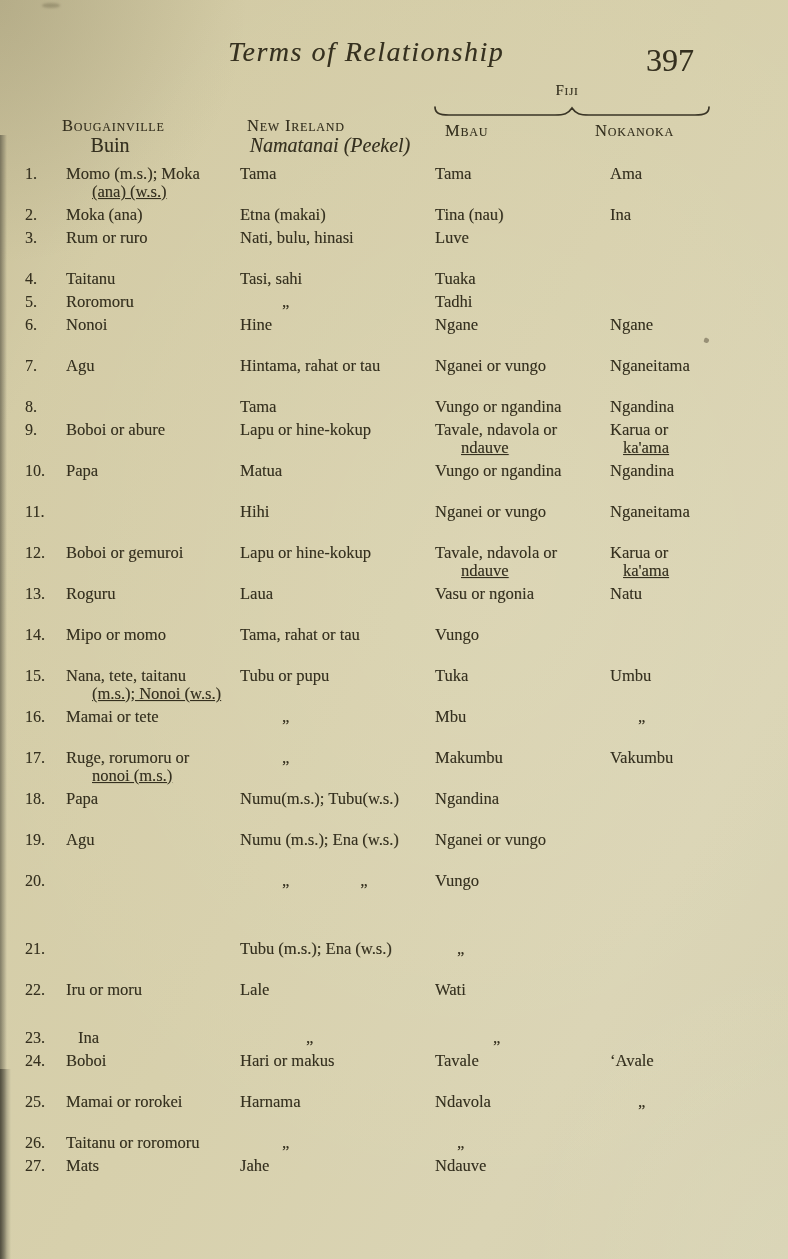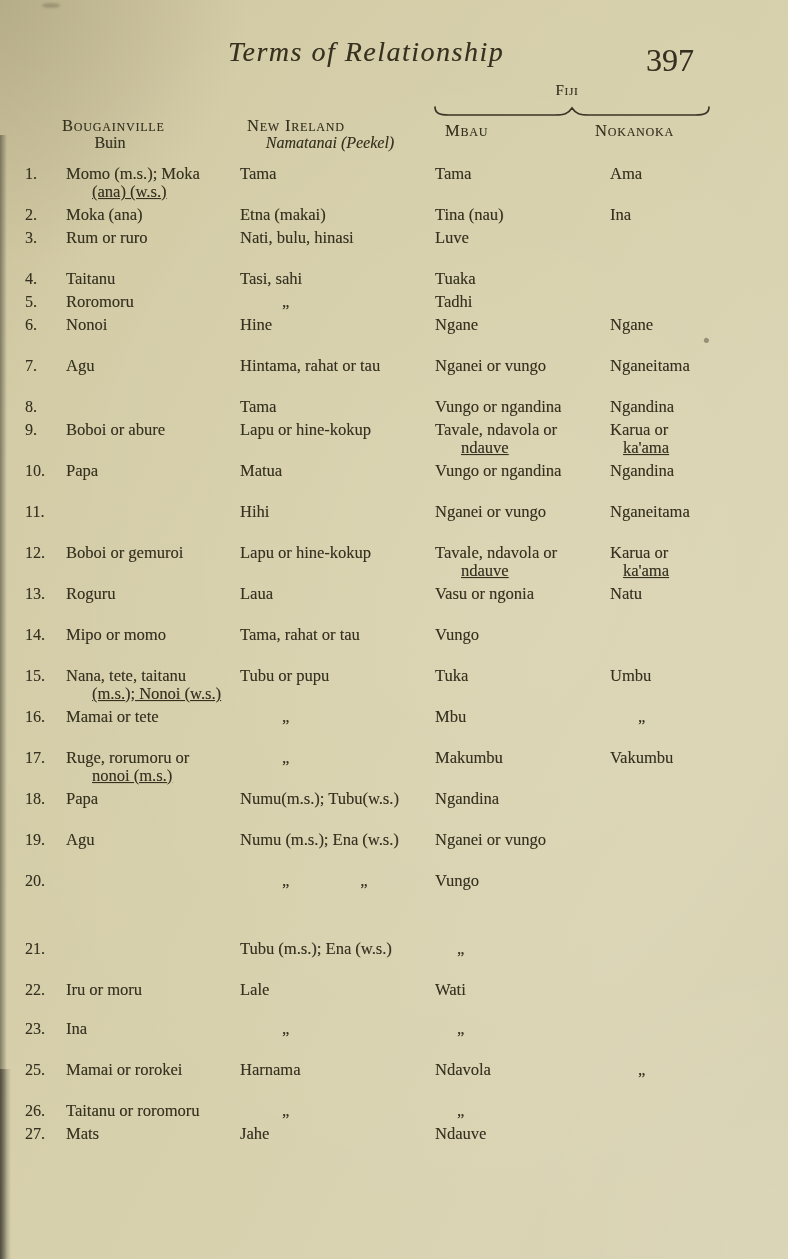--- a/index.html
+++ b/index.html
@@ -30,29 +30,29 @@
   .page-number{position:absolute;left:630px;top:42px;width:80px;text-align:center;font-size:32px;}
 
   .sc{font-variant:small-caps;letter-spacing:0.8px;}
   .fiji-label{position:absolute;left:527px;top:82px;width:80px;text-align:center;font-size:15px;}
   .brace{position:absolute;left:433px;top:104px;}
   .ch{position:absolute;top:116px;text-align:left;font-size:16.5px;}
   .ch1{left:62px;width:155px;}
   .ch2{left:247px;width:160px;}
   .ch3{left:445px;top:121px;width:120px;}
   .ch4{left:595px;top:121px;width:120px;}
-  .cs{position:absolute;top:134px;text-align:center;font-size:16px;}
+  .cs{position:absolute;top:134px;text-align:center;font-size:20px;}
   .cs1{left:50px;width:120px;}
   .cs2{left:240px;width:180px;font-style:italic;}
 
   .table{position:absolute;left:25px;top:165px;width:748px;font-size:16.5px;line-height:18px;}
   .row{display:grid;grid-template-columns:41px 174px 195px 175px 1fr;margin-top:5px;}
   .row:first-child{margin-top:0;}
   .row.m{margin-top:23px;}
-  .row.m2{margin-top:21px;}
+  .row.m2{margin-top:30px;gap:12px;}
   .row.l{margin-top:50px;}
   .num{font-size:16px;}
   .line{white-space:pre;}
   .cont{padding-left:26px;text-decoration:underline;}
   .c4 .cont{padding-left:13px;}
   .c2 .ditto{padding-left:42px;}
   .c3 .ditto{padding-left:22px;}
   .c4 .ditto{padding-left:28px;}
   .ditto{letter-spacing:1px;}
 </style>
@@ -395,20 +395,35 @@
           <div class="line">Ina</div>
         </div>
         <div class="cell c2">
           <div class="line ditto">„</div>
         </div>
         <div class="cell c3">
           <div class="line ditto">„</div>
         </div>
         <div class="cell c4"></div>
       </div>
+      <div class="row">
+        <div class="cell num">24.</div>
+        <div class="cell c1">
+          <div class="line">Boboi</div>
+        </div>
+        <div class="cell c2">
+          <div class="line">Hari or makus</div>
+        </div>
+        <div class="cell c3">
+          <div class="line">Tavale</div>
+        </div>
+        <div class="cell c4">
+          <div class="line">ʻAvale</div>
+        </div>
+      </div>
       <div class="row m">
         <div class="cell num">25.</div>
         <div class="cell c1">
           <div class="line">Mamai or rorokei</div>
         </div>
         <div class="cell c2">
           <div class="line">Harnama</div>
         </div>
         <div class="cell c3">
           <div class="line">Ndavola</div>

